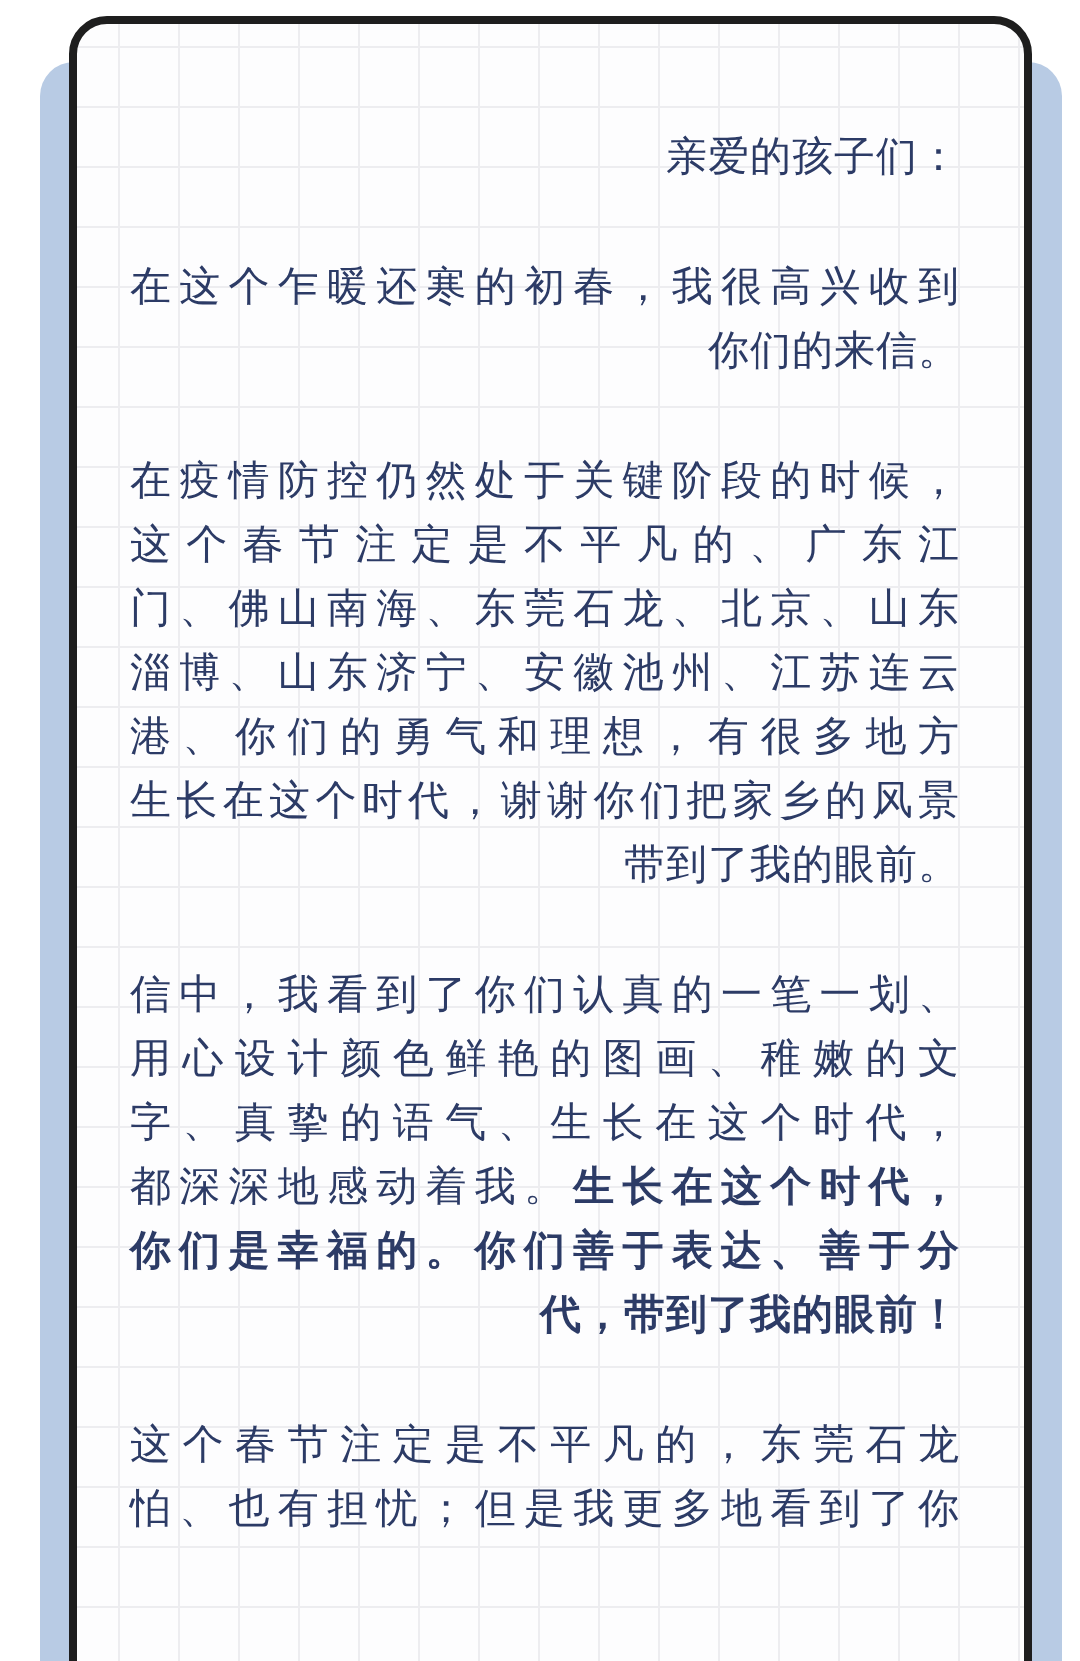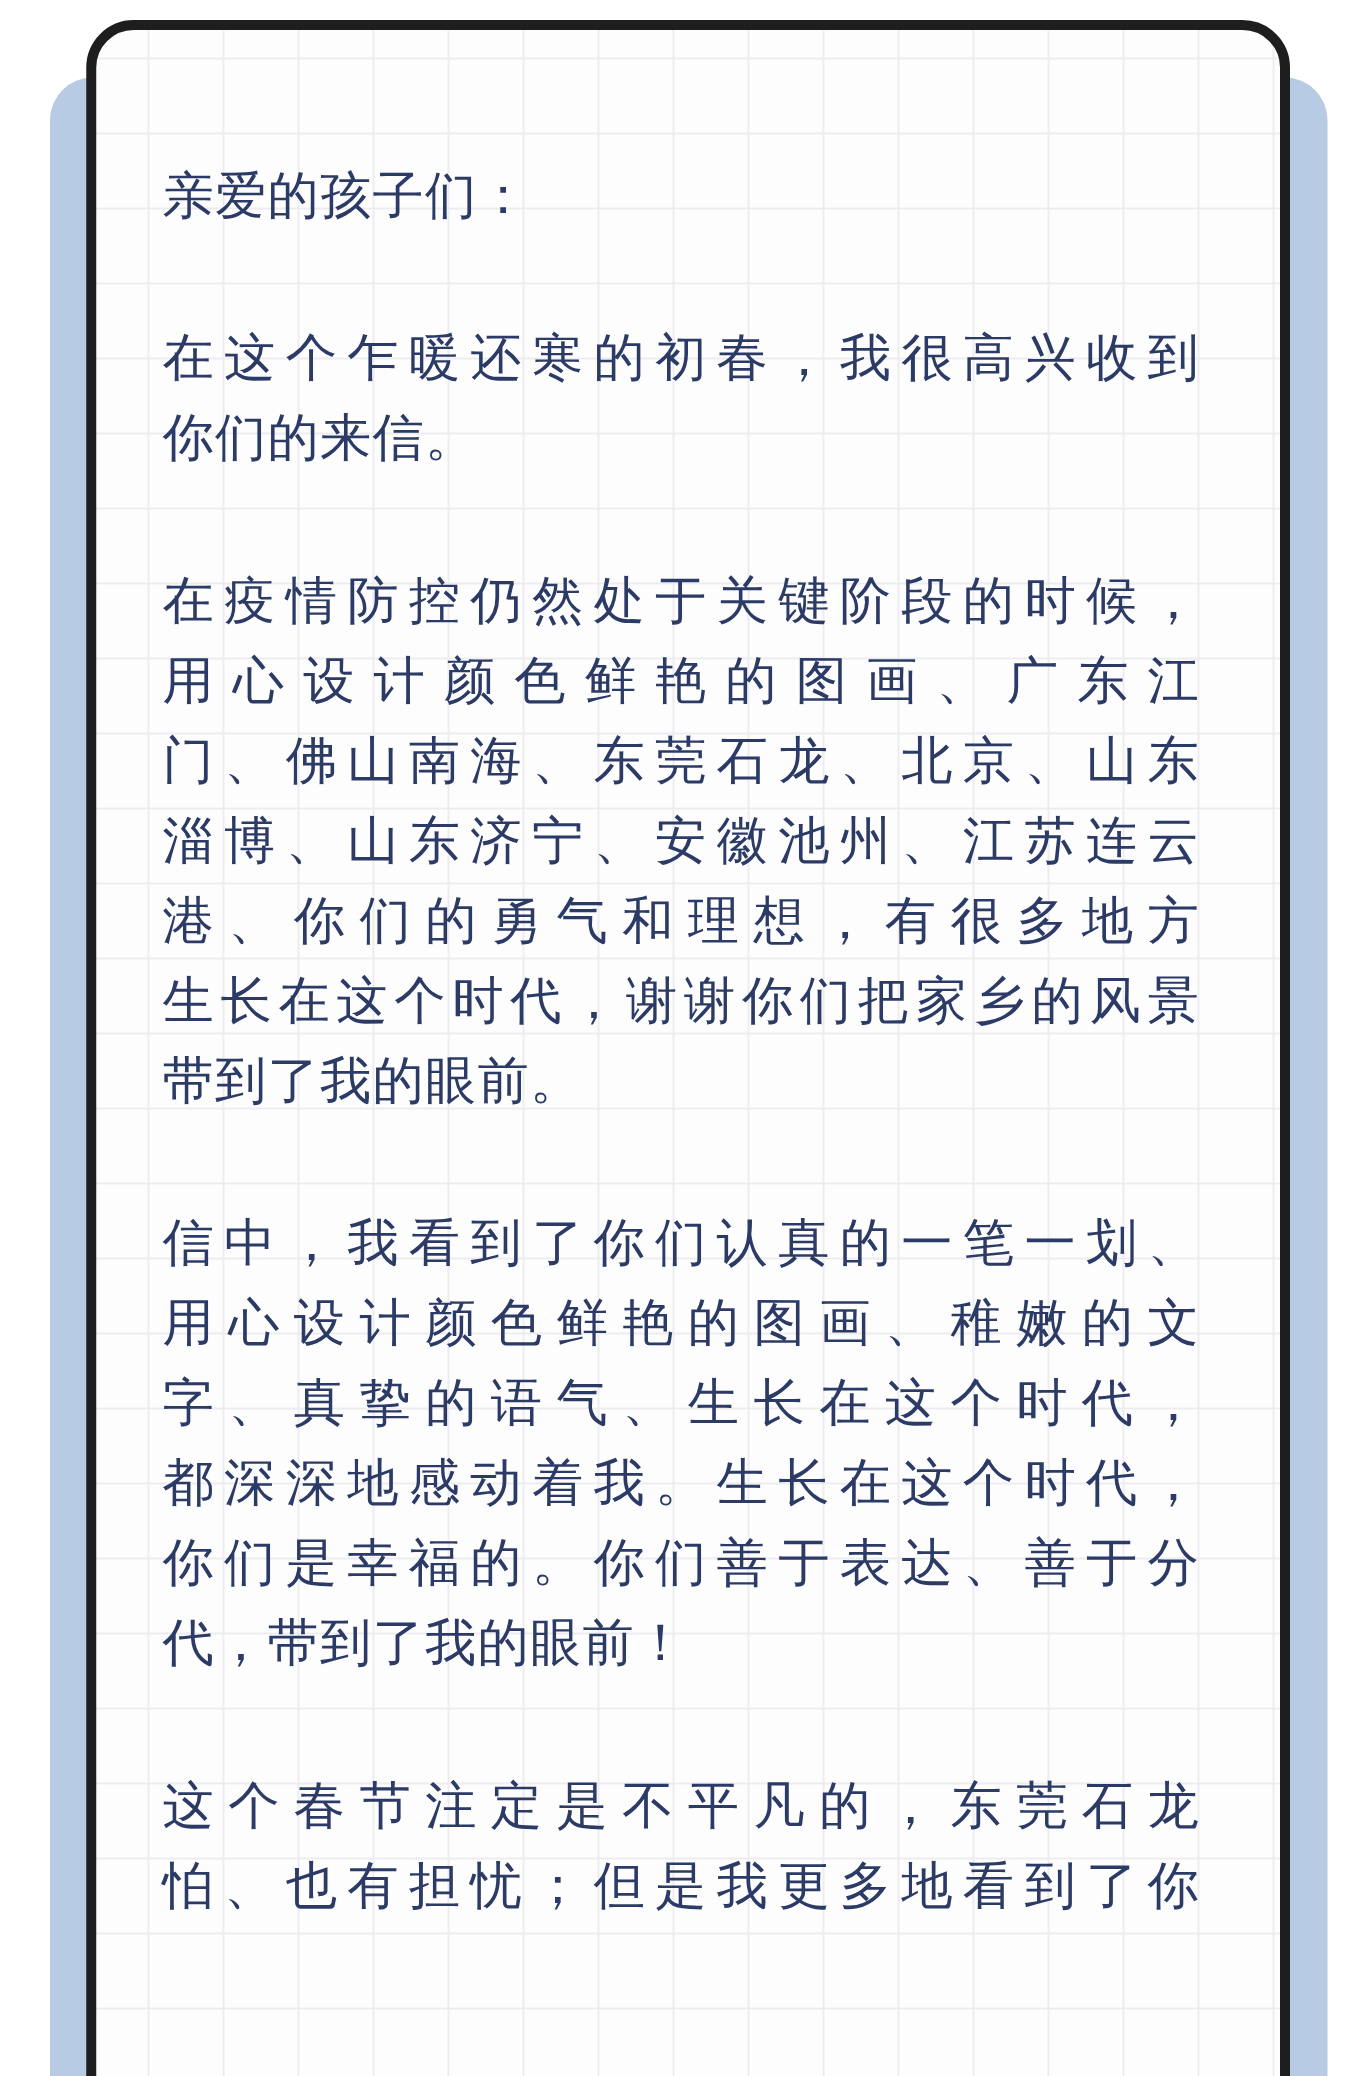--- a/index.html
+++ b/index.html
@@ -43,53 +43,53 @@
     padding: 100px 64px 0 53px;
     color: var(--text-navy, #2c3b66);
     font-size: 41px;
     line-height: 64px;
     letter-spacing: 1px;
   }
   .paragraph {
     margin: 0 0 66px 0;
   }
   .line {
-    text-align: left;
+    text-align: right;
     white-space: nowrap;
   }
   .line.justify {
     white-space: normal;
     text-align: justify;
     text-align-last: justify;
     text-justify: inter-character;
   }
   .seg {
     font-weight: 400;
   }
   .seg.bold {
-    font-weight: 400;
+    font-weight: 700;
   }
 </style>
 </head>
 <body style="--backdrop-blue: #b8cbe4; --border-ink: #1e1e1e; --card-bg: #fdfdfe; --grid-line: #ededf0; --text-navy: #2c3b66;">
 
 <div class="blue-panel"></div>
 
 <div class="letter-card">
   <div class="letter-body">
       <div class="paragraph">
         <div class="line"><span class="seg">亲爱的孩子们：</span></div>
       </div>
       <div class="paragraph">
         <div class="line justify"><span class="seg">在这个乍暖还寒的初春，我很高兴收到</span></div>
         <div class="line"><span class="seg">你们的来信。</span></div>
       </div>
       <div class="paragraph">
         <div class="line justify"><span class="seg">在疫情防控仍然处于关键阶段的时候，</span></div>
-        <div class="line justify"><span class="seg">用心设计颜色鲜艳的图画、广东江</span></div>
+        <div class="line justify"><span class="seg">这个春节注定是不平凡的、广东江</span></div>
         <div class="line justify"><span class="seg">门、佛山南海、东莞石龙、北京、山东</span></div>
         <div class="line justify"><span class="seg">淄博、山东济宁、安徽池州、江苏连云</span></div>
         <div class="line justify"><span class="seg">港、你们的勇气和理想，有很多地方</span></div>
         <div class="line justify"><span class="seg">生长在这个时代，谢谢你们把家乡的风景</span></div>
         <div class="line"><span class="seg">带到了我的眼前。</span></div>
       </div>
       <div class="paragraph">
         <div class="line justify"><span class="seg">信中，我看到了你们认真的一笔一划、</span></div>
         <div class="line justify"><span class="seg">用心设计颜色鲜艳的图画、稚嫩的文</span></div>
         <div class="line justify"><span class="seg">字、真挚的语气、生长在这个时代，</span></div>

